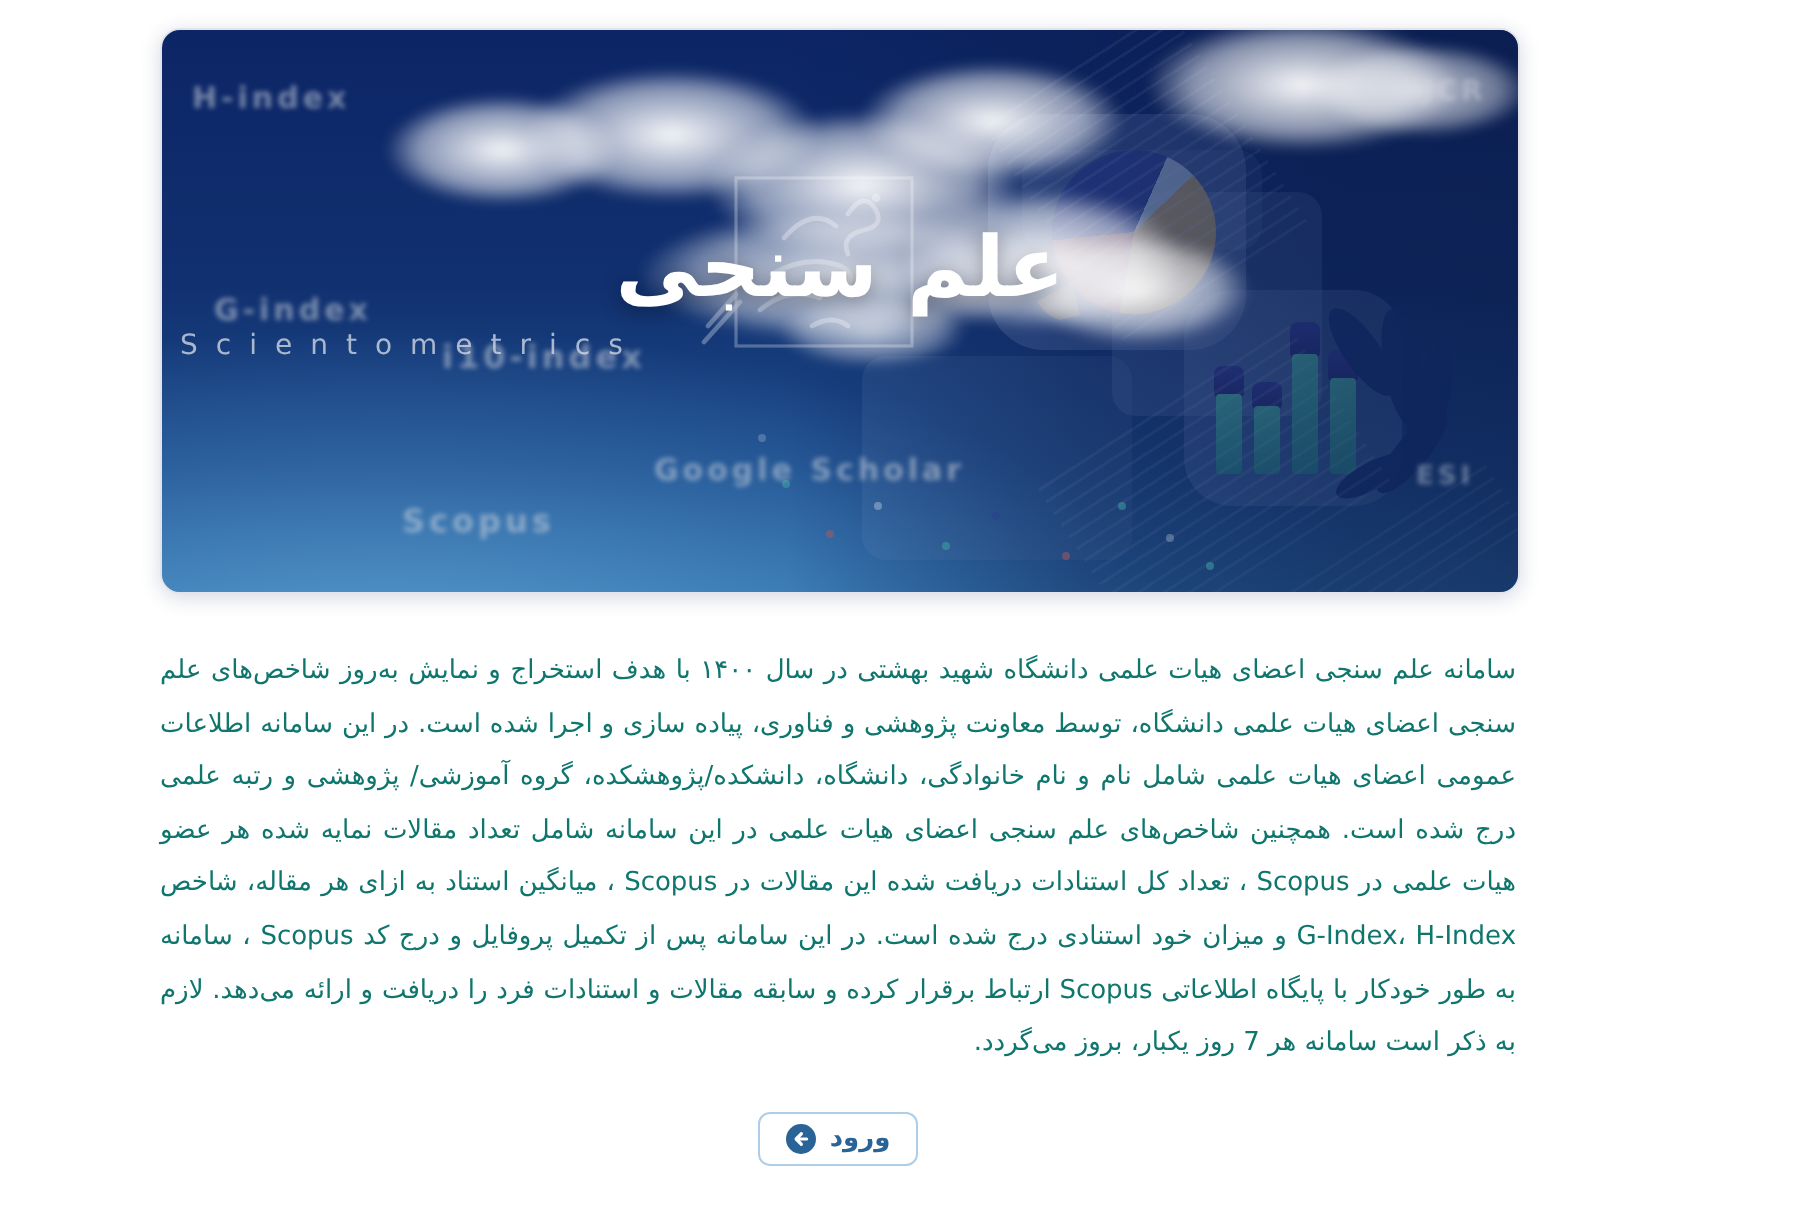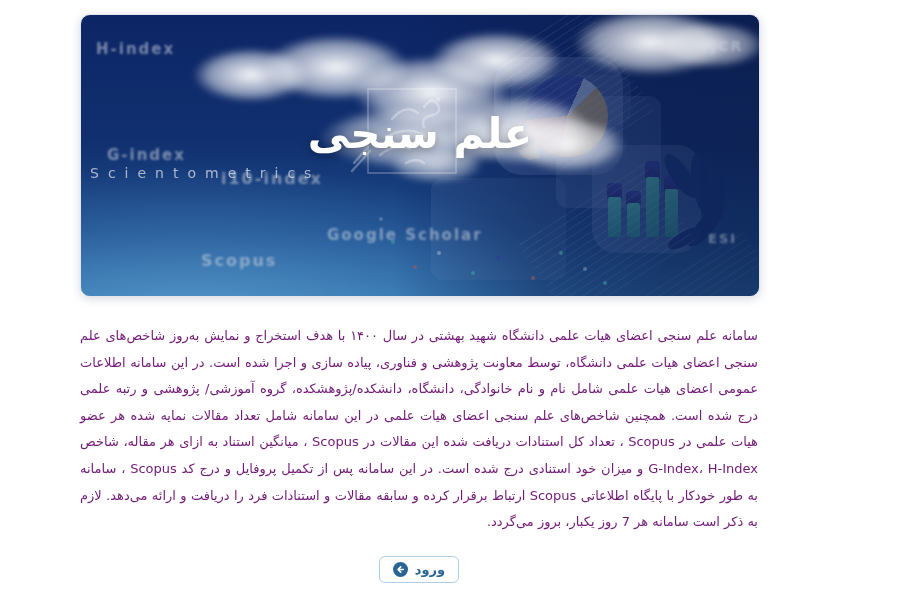--- a/index.html
+++ b/index.html
@@ -84,21 +84,21 @@
   
   .logo{position:absolute;left:265px;top:70px;width:115px;height:98px;opacity:.5;}
 
   
   .hero-title{position:absolute;left:0;right:0;top:94px;text-align:center;color:#ffffff;
               font-size:42px;font-weight:700;text-shadow:0 2px 10px rgba(0,0,0,.35);direction:rtl;}
   .hero-subtitle{position:absolute;left:0;right:0;top:150px;text-align:left;
                  color:rgba(212,218,230,.78);font-size:14px;letter-spacing:9px;padding-left:9px;}
 
   
-  .intro{direction:rtl;text-align:justify;margin:26px 0 0 0;color:#701a75;
+  .intro{direction:rtl;text-align:justify;margin:26px 0 0 0;color:#0f766e;
          font-size:13px;line-height:26.6px;}
 
   
   .btn-row{margin-top:20px;text-align:center;}
   .login-btn{display:inline-flex;direction:rtl;align-items:center;gap:7px;
              background:#ffffff;border:1.5px solid #aecde8;border-radius:6px;
              padding:5px 13px;color:#2a6496;font-weight:700;font-size:13px;cursor:pointer;
              font-family:"DejaVu Sans",sans-serif;}
   .login-icon{display:inline-flex;width:15px;height:15px;color:#2a6496;}
 </style>

